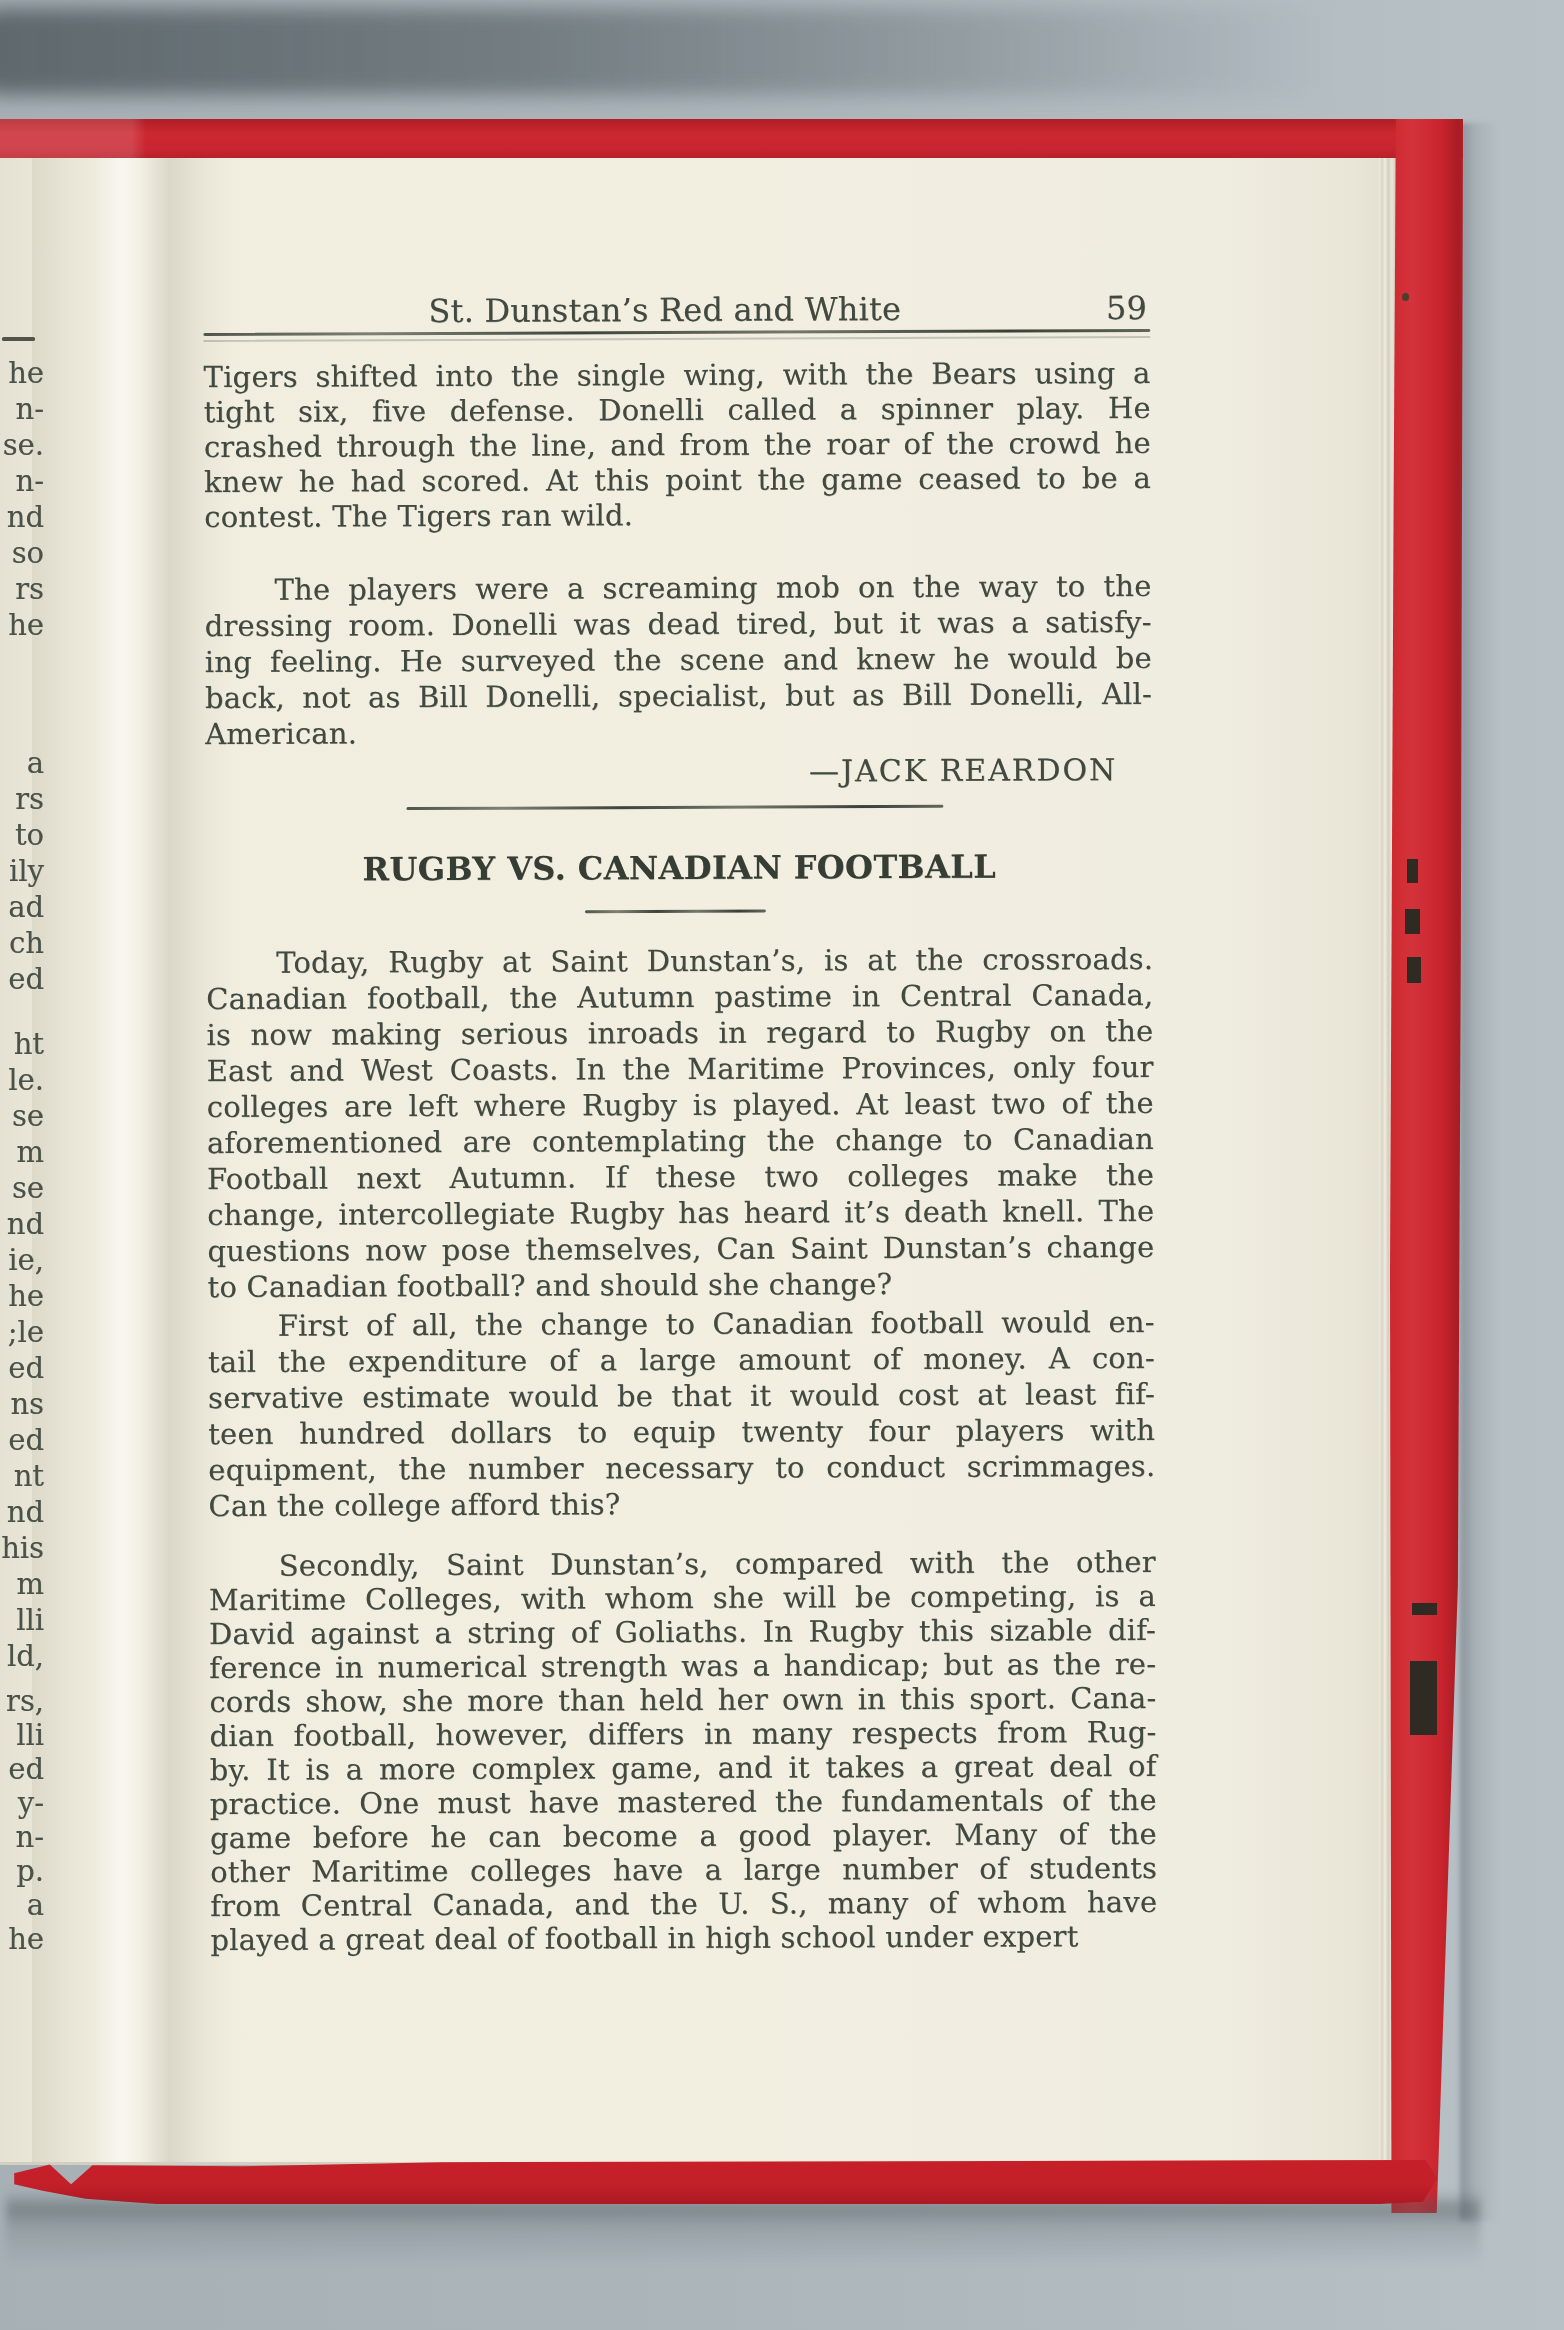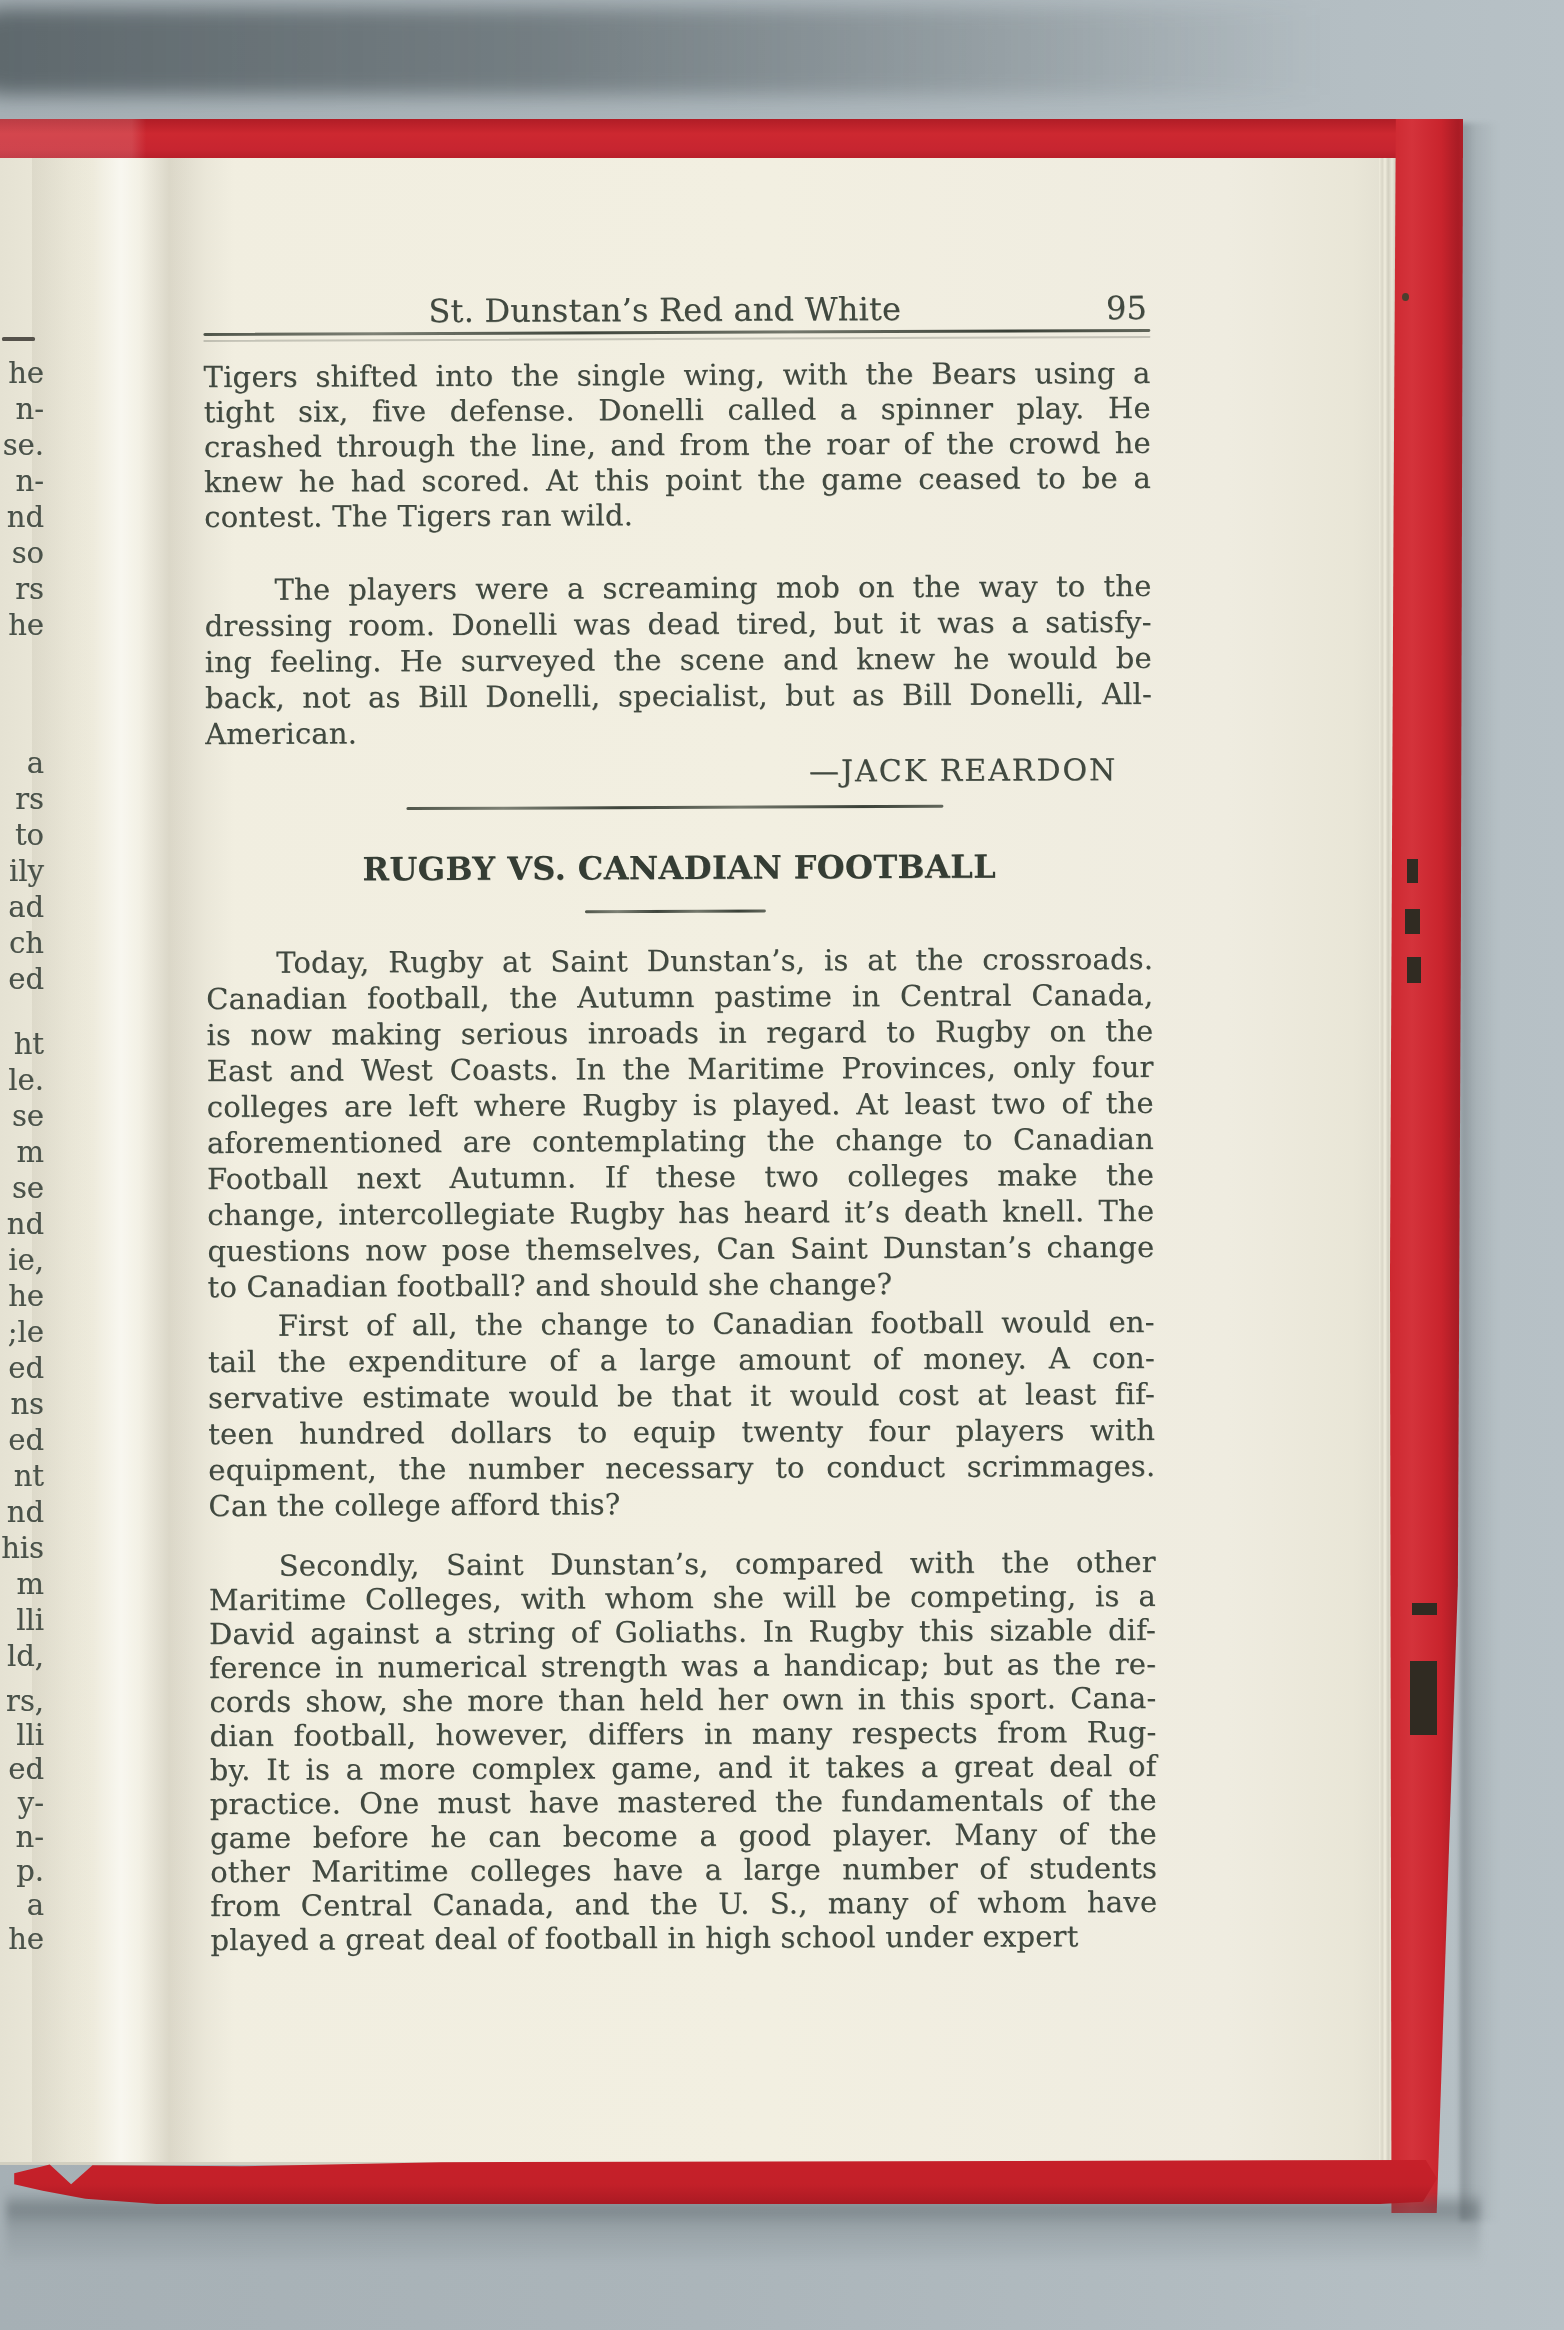--- a/index.html
+++ b/index.html
@@ -157,21 +157,21 @@
 y-
 n-
 p.
 a
 he</div>
 
   <div class="content">
 
     <div class="header-row">
       <span class="header-title">St. Dunstan’s Red and White</span>
-      <span class="header-num">95</span>
+      <span class="header-num">59</span>
     </div>
     <div class="rule header-rule"></div>
     <div class="rule-echo"></div>
 
     <div class="para p1">
       <div class="pbody">Tigers shifted into the single wing, with the Bears using a
 tight six, five defense. Donelli called a spinner play. He
 crashed through the line, and from the roar of the crowd he
 knew he had scored. At this point the game ceased to be a</div>
       <div class="plast">contest. The Tigers ran wild.</div>

